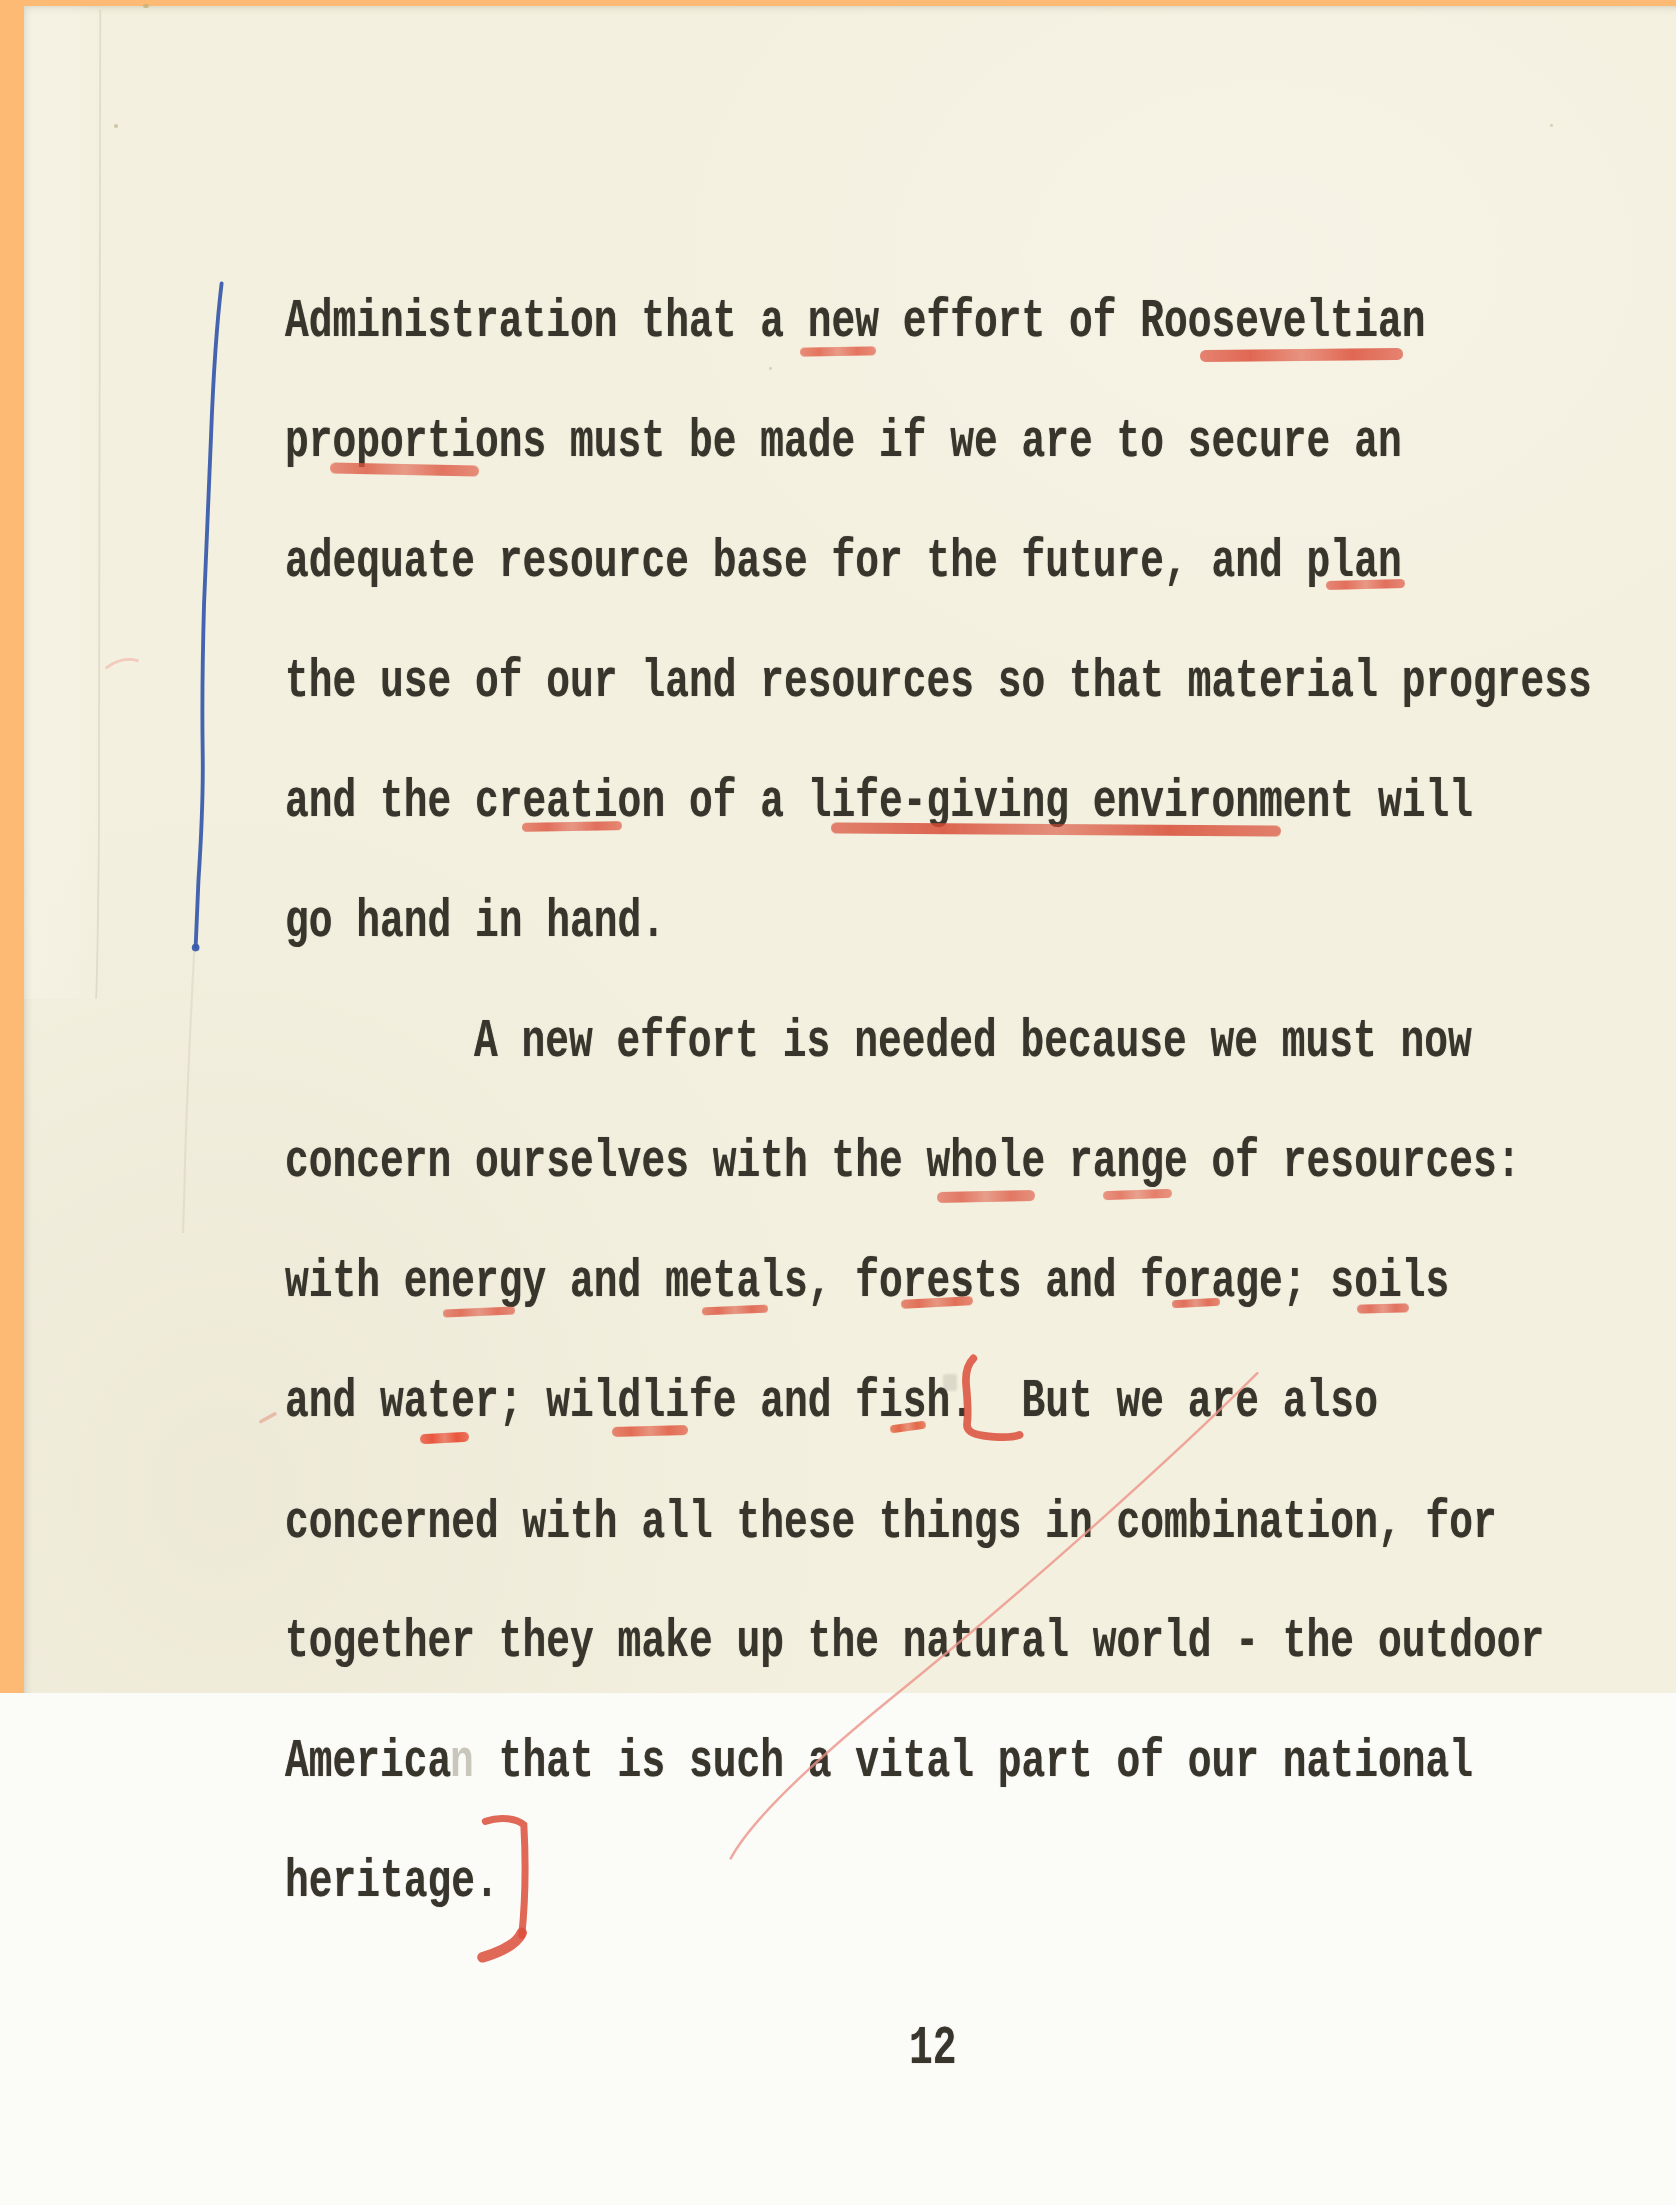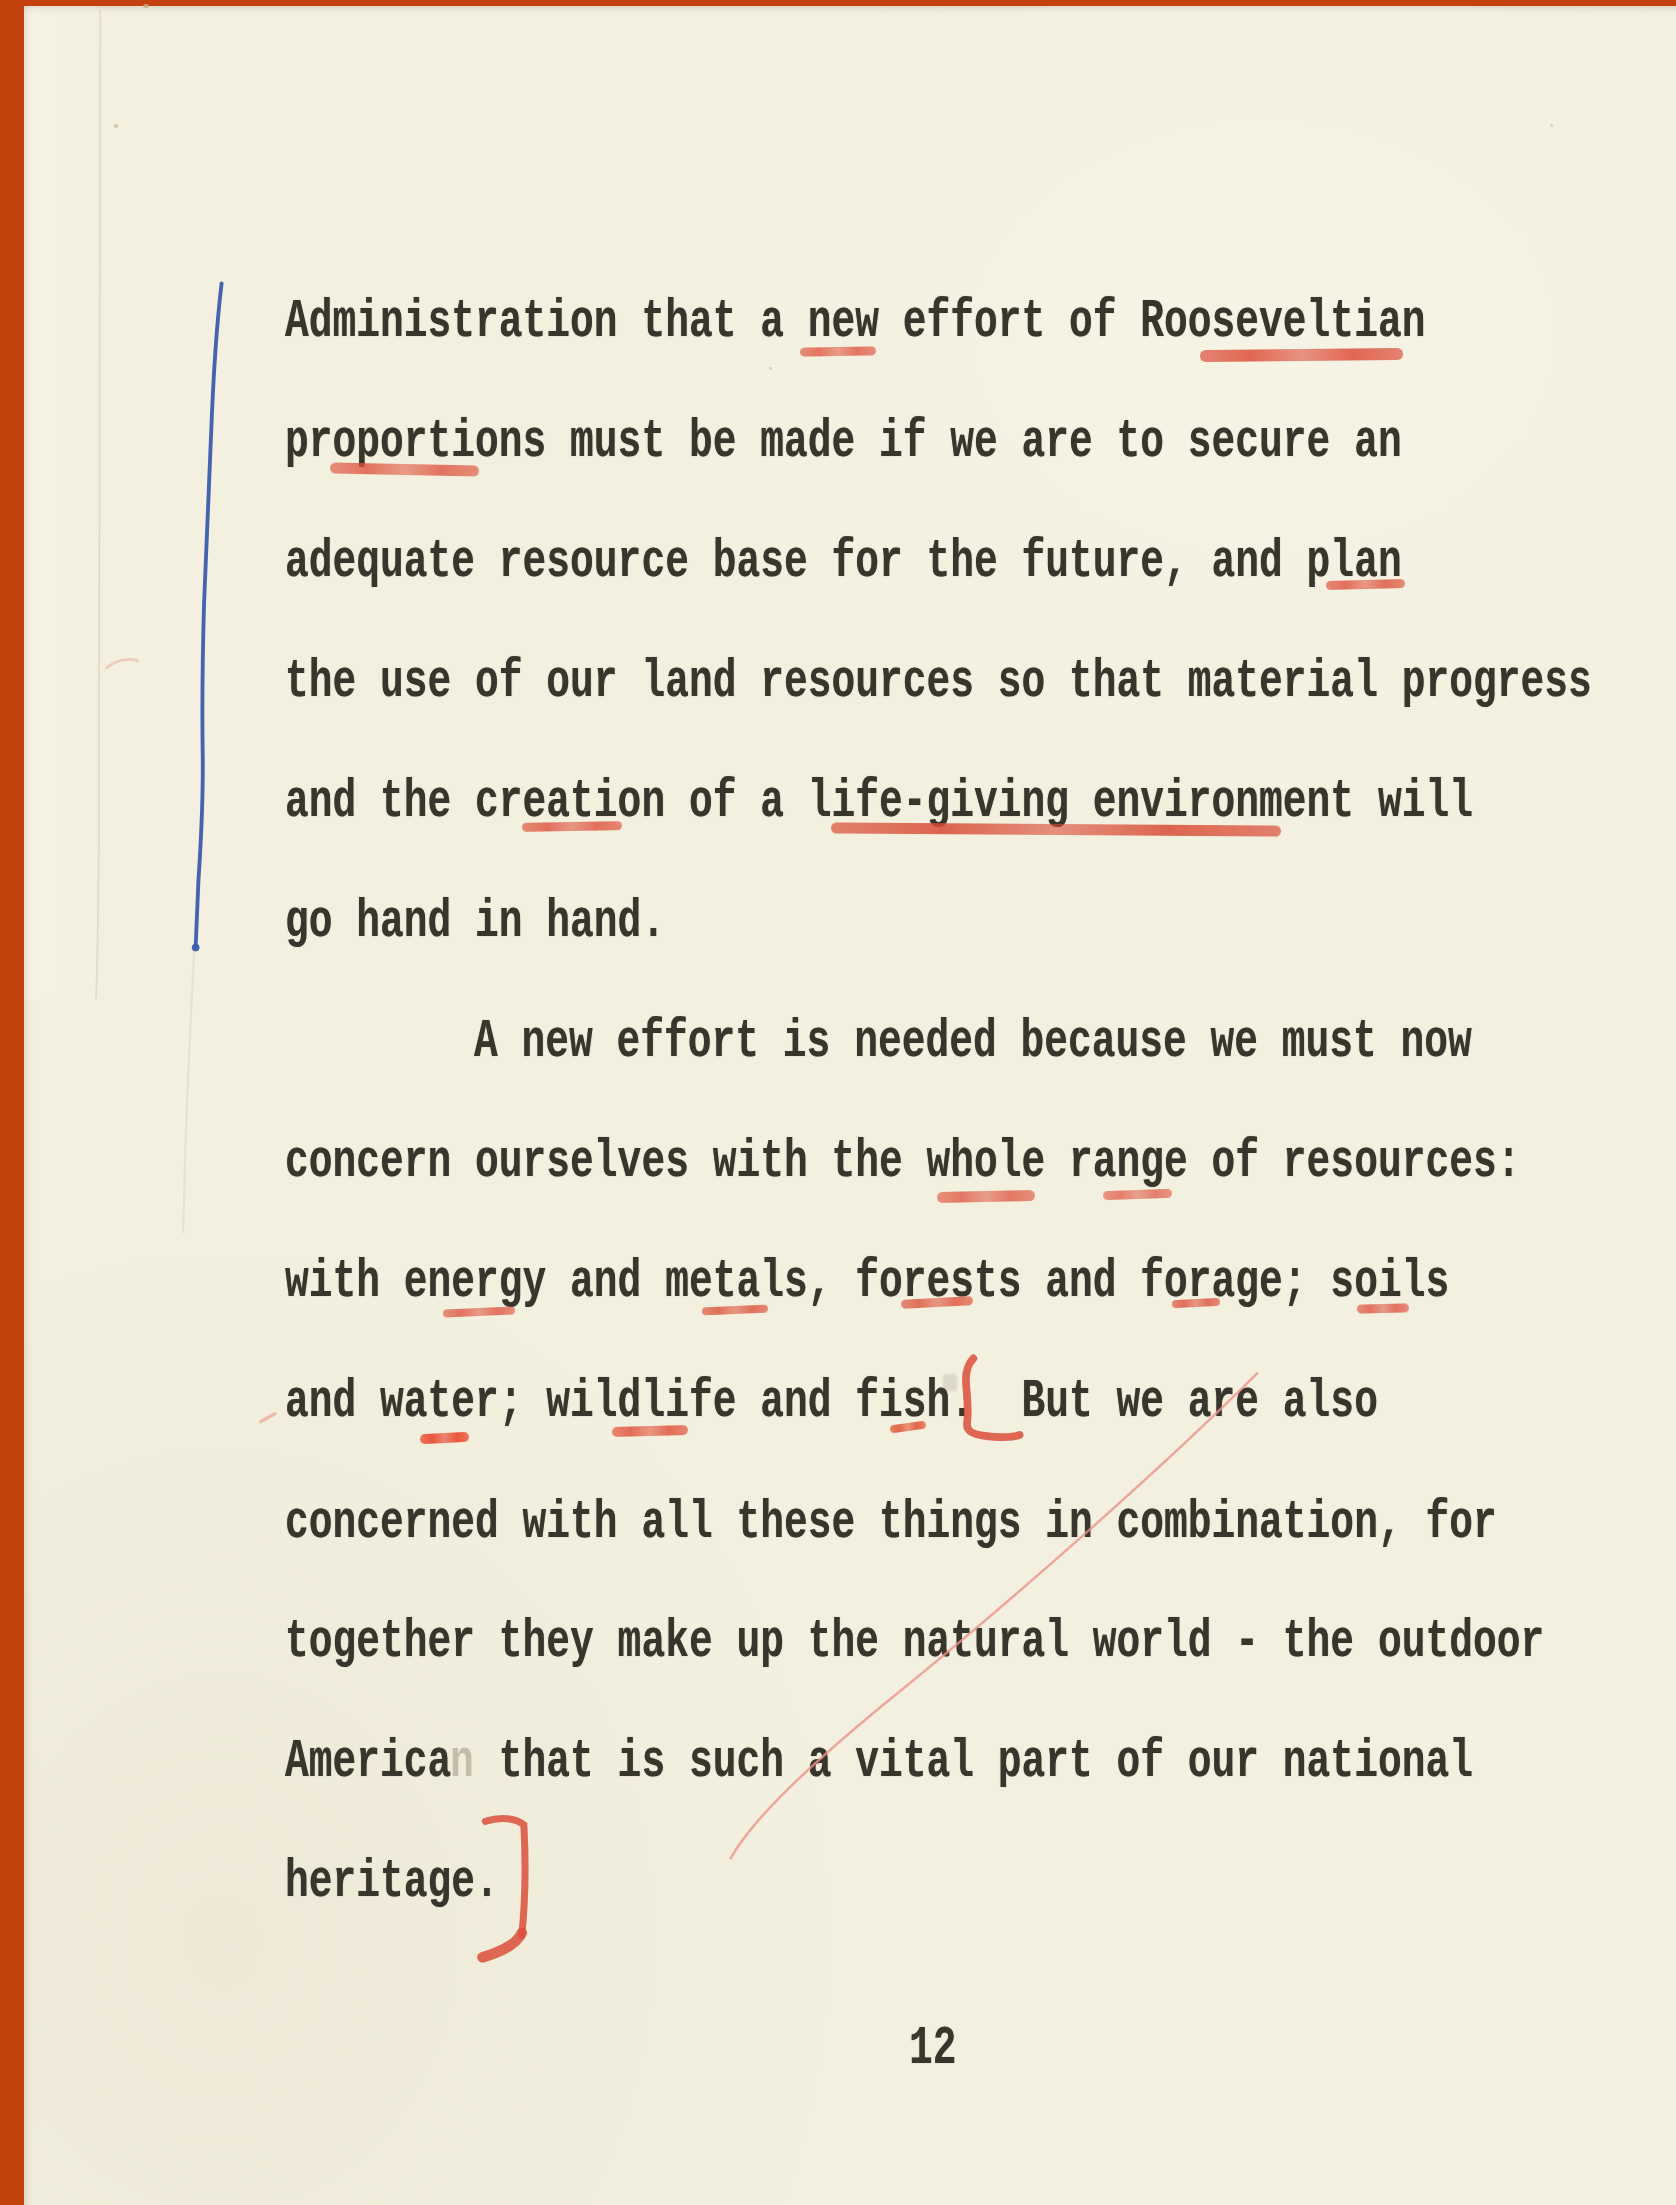--- a/index.html
+++ b/index.html
@@ -2,21 +2,21 @@
 <html style="--ink: #38352d; --red-pencil: #dc4f3a; --blue-pen: #3a5cad; --pink-line: #ec9488;font-size:11.2px"><head>
 <meta charset="utf-8">
 <style>
   html,body{margin:0;padding:0;}
   body{
     width:1676px;height:2205px;
     background:#fbfbf8;
     font-family:"Liberation Mono","DejaVu Sans Mono",monospace;
     overflow:hidden;
   }
-  .scan{position:absolute;left:0;top:0;width:1676px;height:2205px;background:#c2410c;}
+  .scan{position:absolute;left:0;top:0;width:1676px;height:1693px;background:#fdba74;}
   .paper{
     position:absolute;left:24px;top:6.3px;right:0;bottom:0;
     background:
       radial-gradient(1122px 842px at 75% 15%, rgba(255,255,255,0.22), rgba(255,255,255,0) 60%),
       radial-gradient(1052px 1192px at 12% 88%, rgba(118,108,78,0.05), rgba(118,108,78,0) 60%),
       #f4f0df;
     box-shadow: inset 4.9px 4.9px 8.4px -4.9px rgba(100,95,70,0.30);
   }
   
   .fold-band{

